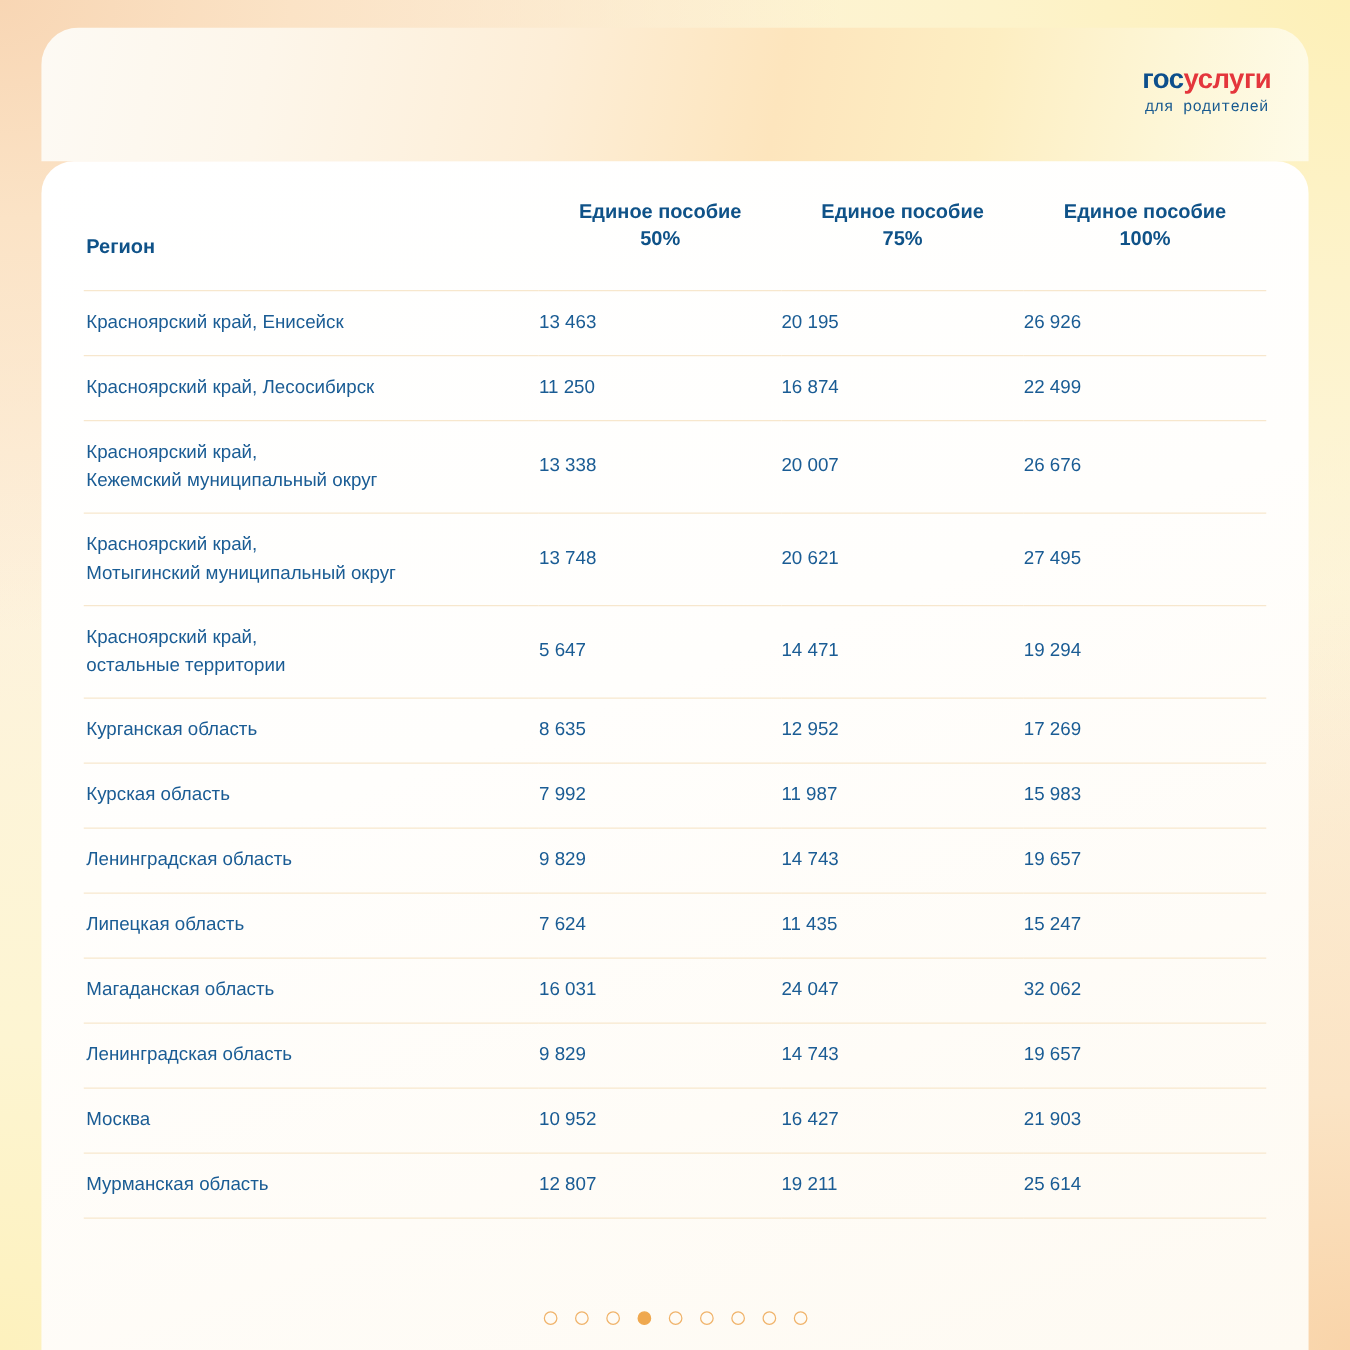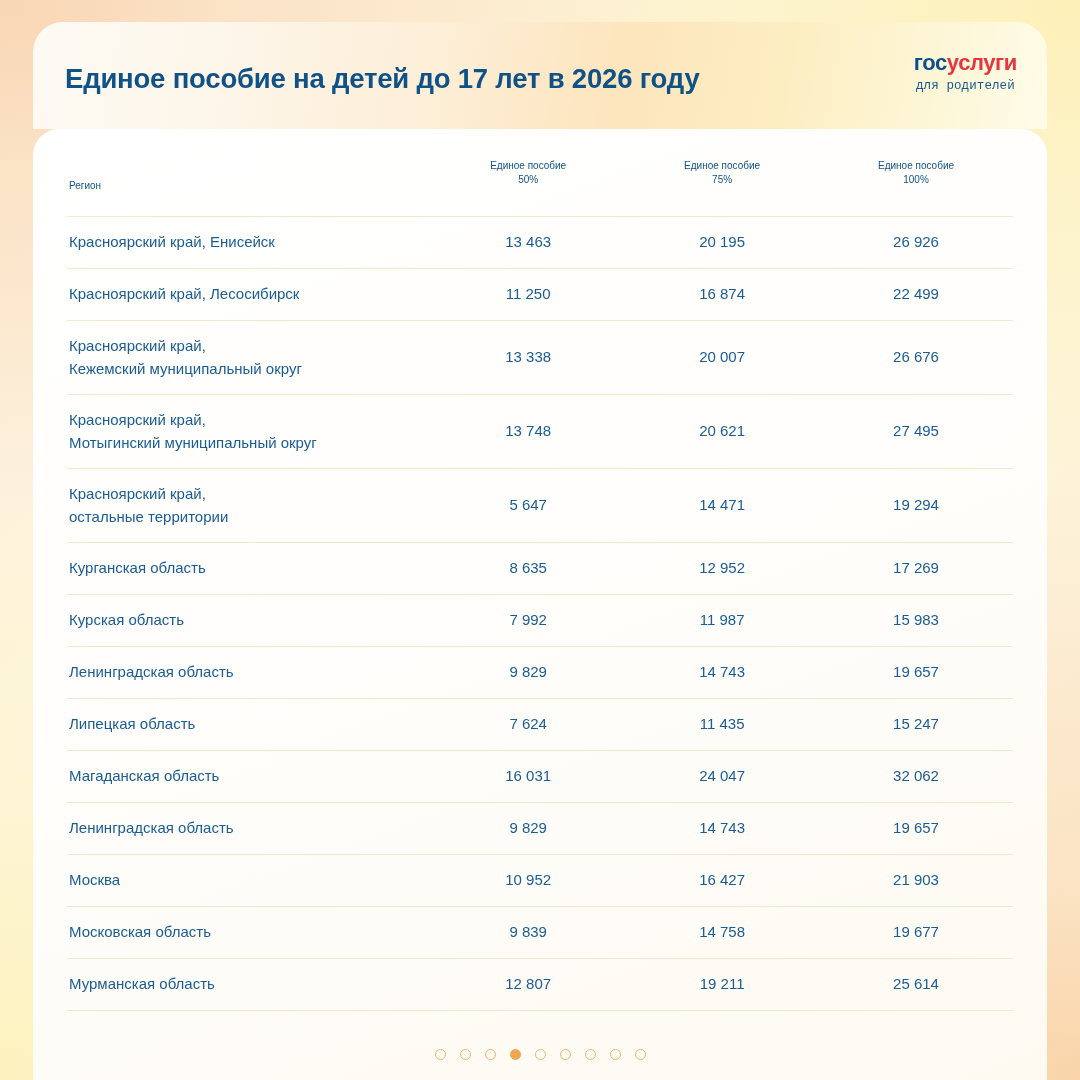--- a/index.html
+++ b/index.html
@@ -101,22 +101,22 @@
     border-collapse: collapse;
     table-layout: fixed;
   }
 
   col.c-region { width: 38.5%; }
   col.c-n1 { width: 20.5%; }
   col.c-n2 { width: 20.5%; }
   col.c-n3 { width: 20.5%; }
 
   thead th {
-    font-size: 10px;
-    font-weight: normal;
+    font-size: 16px;
+    font-weight: bold;
     color: #0f5288;
     padding: 30px 0 30px;
     vertical-align: bottom;
     line-height: 1.35;
   }
   thead th.region-head {
     text-align: left;
     padding-left: 2px;
     padding-bottom: 24px;
   }
@@ -132,21 +132,20 @@
     height: 52px;
   }
   tbody tr:last-child td { border-bottom: 1.5px solid #f7e7cd; }
 
   tbody td.region {
     text-align: left;
     padding-left: 2px;
     padding-right: 8px;
   }
   tbody td.num {
-    text-align: center;
     white-space: nowrap;
   }
   .region-line2 { display: block; }
 
   
   .pagination {
     position: absolute;
     left: 0;
     right: 0;
     bottom: 20px;
@@ -166,21 +165,20 @@
     background: #efa84f;
     border-color: #efa84f;
   }
 </style>
 </head>
 <body>
 
 <div class="sheet">
 
   <div class="header">
-    <h1 class="page-title">Единое пособие на детей до 17 лет в 2026 году</h1>
 
     <div class="logo">
       <div class="logo-main"><span class="logo-gos">гос</span><span class="logo-uslugi">услуги</span></div>
       <div class="logo-sub">для родителей</div>
     </div>
   </div>
 
   <div class="card">
     <table>
       <colgroup>
@@ -275,26 +273,20 @@
             <td class="num">14 743</td>
             <td class="num">19 657</td>
           </tr>
           <tr>
             <td class="region"><span>Москва</span></td>
             <td class="num">10 952</td>
             <td class="num">16 427</td>
             <td class="num">21 903</td>
           </tr>
           <tr>
-            <td class="region"><span>Московская область</span></td>
-            <td class="num">9 839</td>
-            <td class="num">14 758</td>
-            <td class="num">19 677</td>
-          </tr>
-          <tr>
             <td class="region"><span>Мурманская область</span></td>
             <td class="num">12 807</td>
             <td class="num">19 211</td>
             <td class="num">25 614</td>
           </tr>
         </tbody>
     </table>
 
     <div class="pagination" id="pagination">
         <span class="dot"></span>

